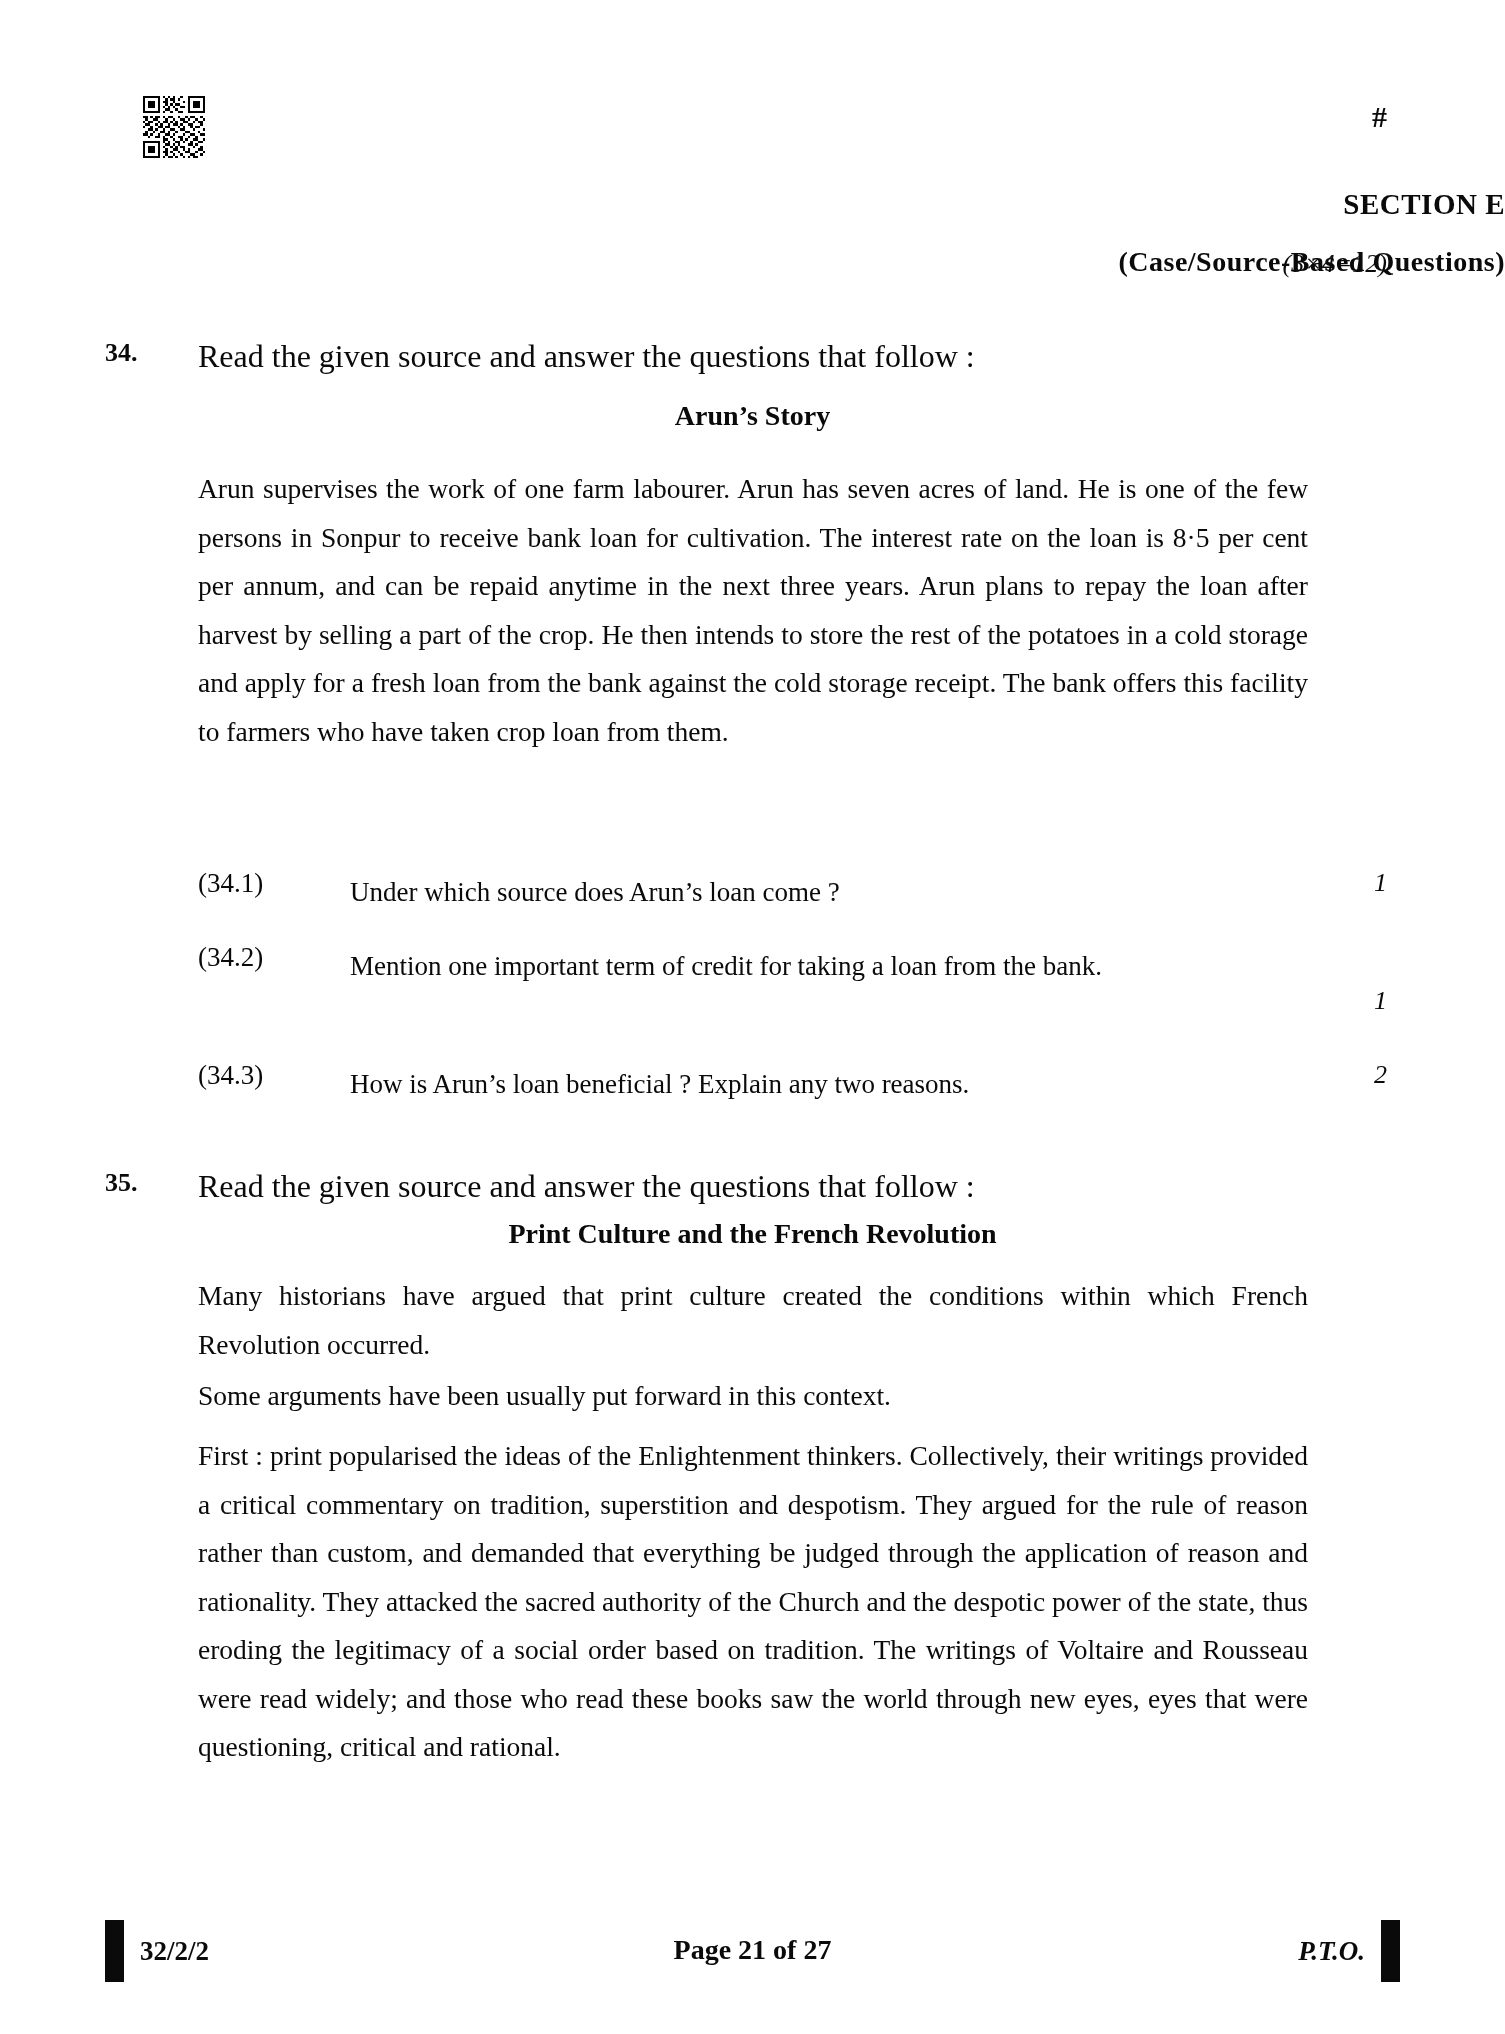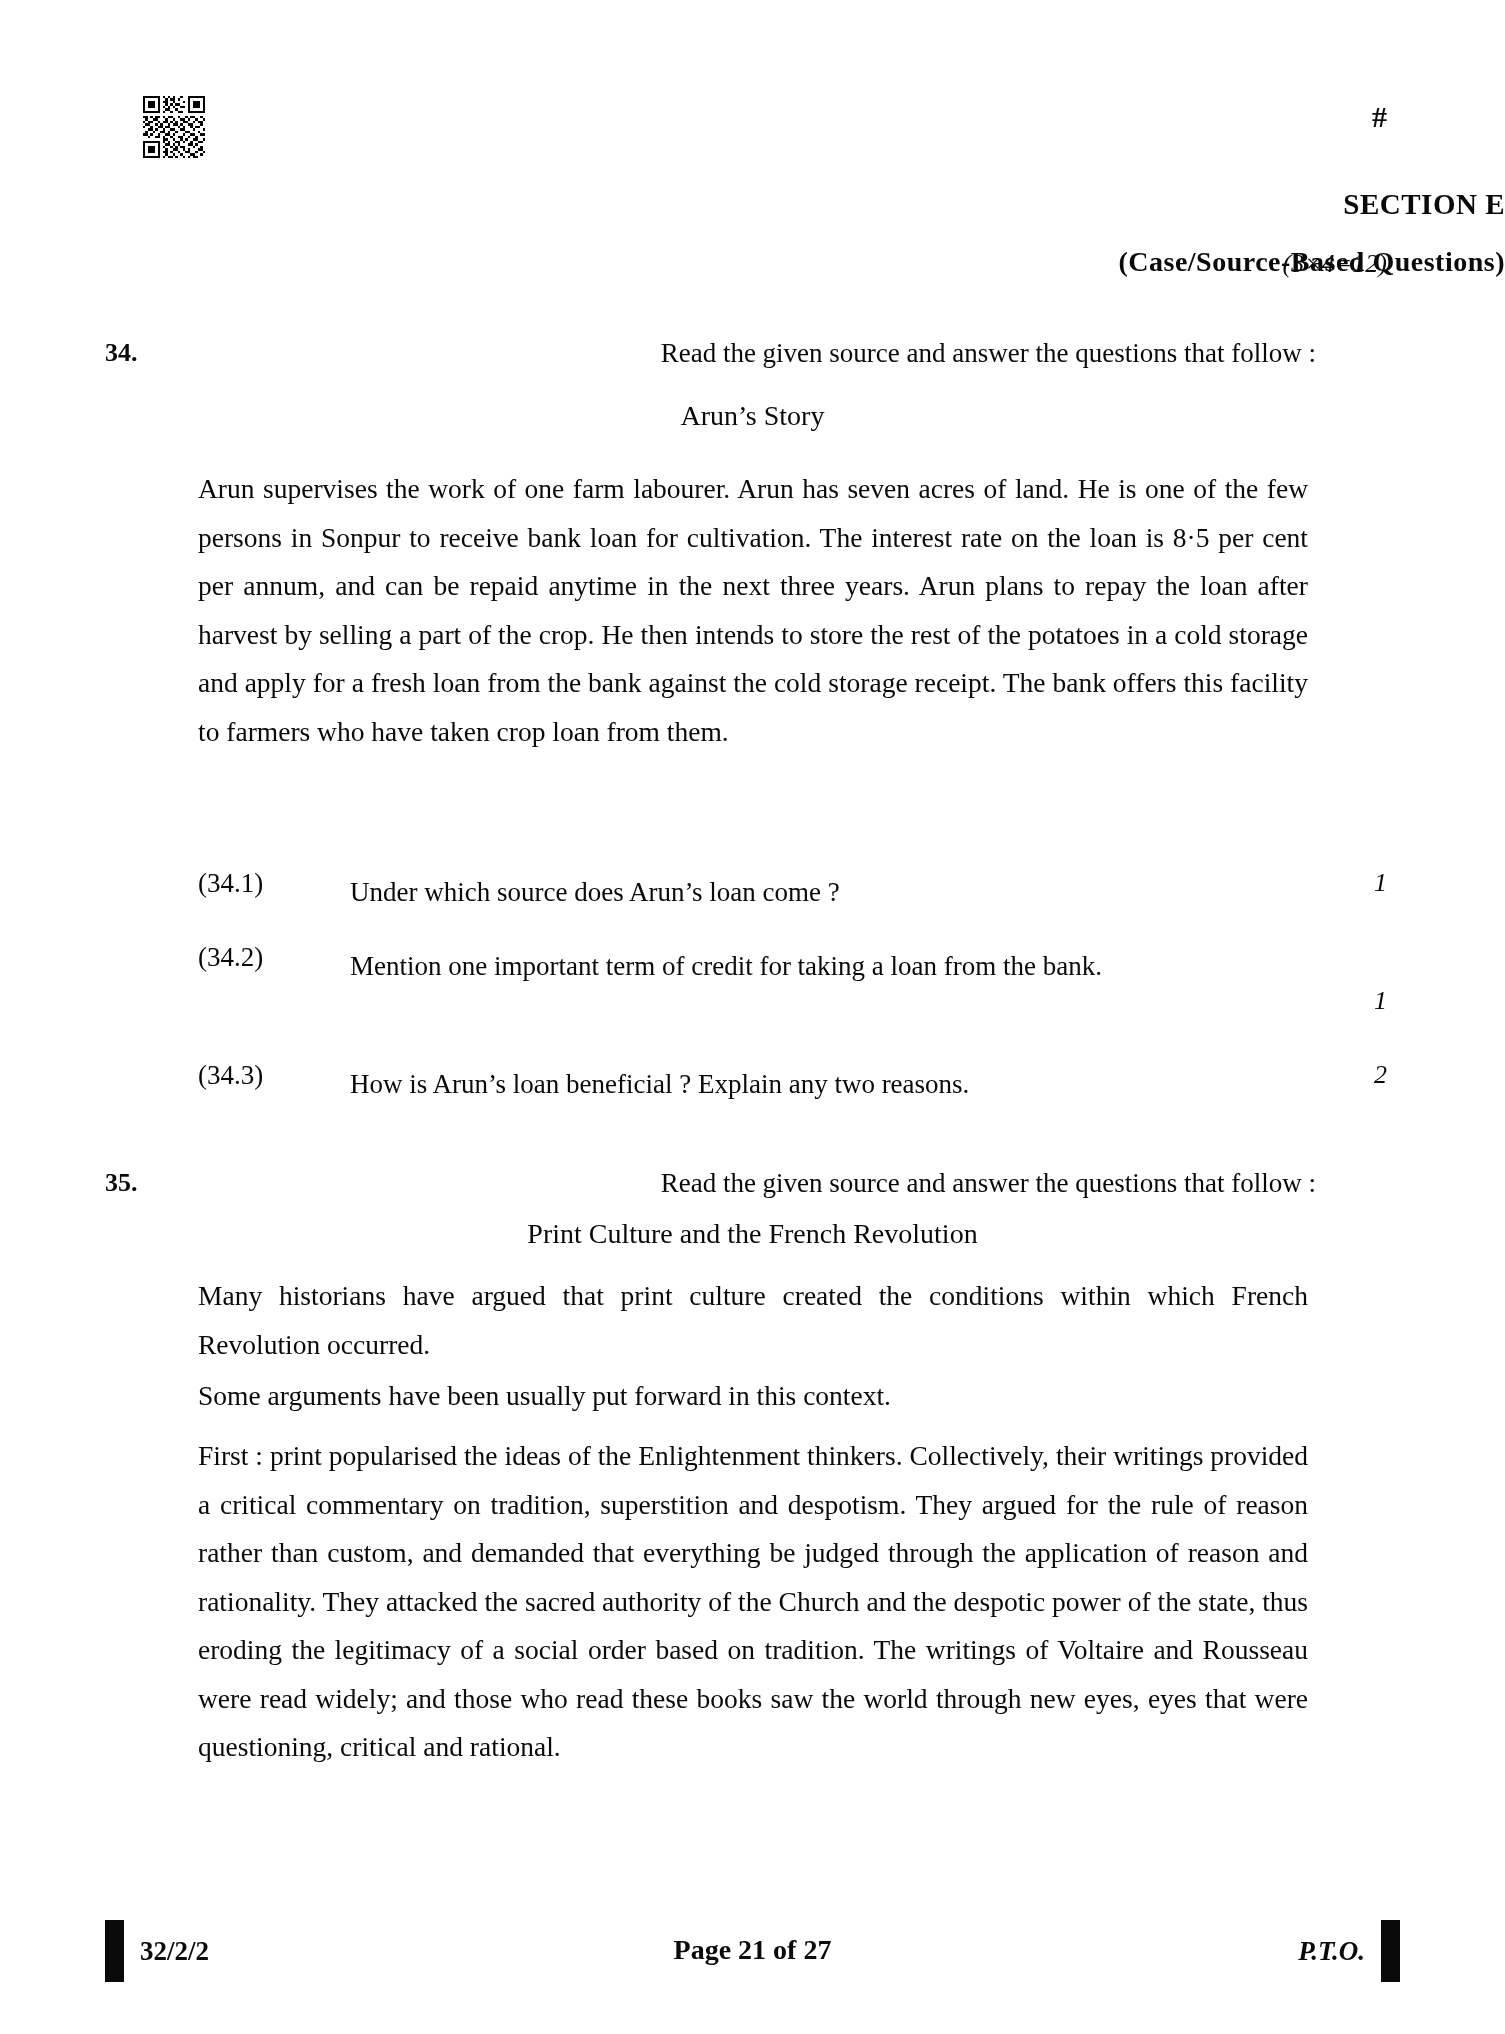--- a/index.html
+++ b/index.html
@@ -82,33 +82,32 @@
   }
   .qnum {
     position: absolute;
     left: 105px;
     top: 0;
     font-weight: bold;
     font-size: 26px;
   }
   .qtext {
     position: absolute;
-    left: 206px;
+    left: 198px;
     top: 0;
-    font-size: 27px;
+    font-size: 32px;
     width: 1110px;
-    text-align: right;
   }
 
   .src-title {
     position: absolute;
     left: 0;
     width: 1505px;
     text-align: center;
-    font-weight: normal;
+    font-weight: bold;
     font-size: 28px;
   }
 
   .para {
     position: absolute;
     left: 198px;
     width: 1110px;
     font-size: 27.5px;
     line-height: 48.5px;
     text-align: justify;

